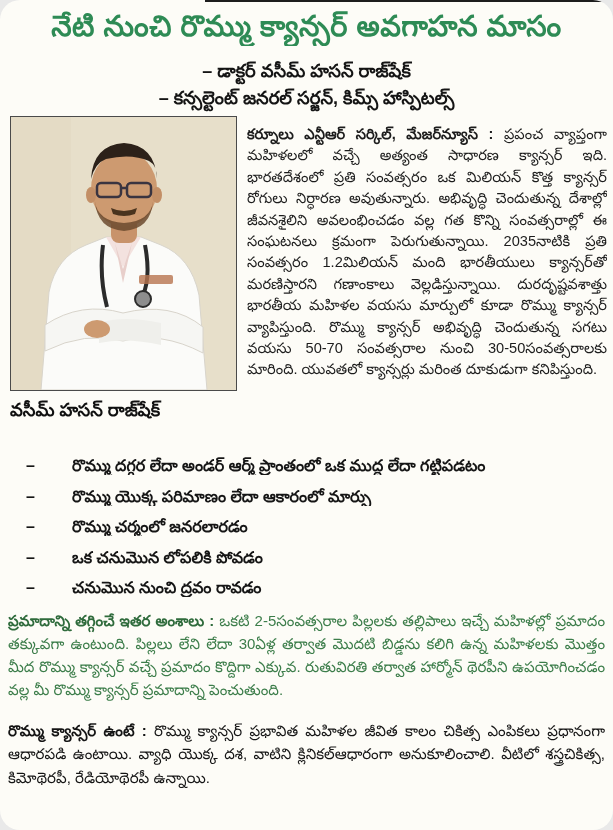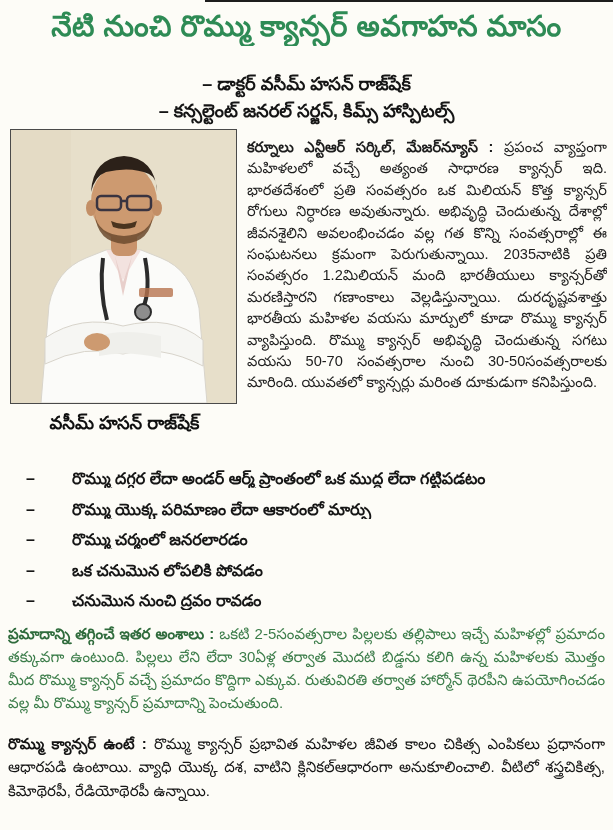--- a/index.html
+++ b/index.html
@@ -5,20 +5,21 @@
   html,body{margin:0;padding:0;background:#e9e9e9;}
   .page{
     position:relative;
     width:613px;height:830px;
     margin:0 auto;
     background:#fdfcf7;
     font-family:"Liberation Sans","DejaVu Sans",sans-serif;
     color:#1c1c1c;
     overflow:hidden;
     box-sizing:border-box;
+    border-radius:20px;
   }
   .top-edge-line{
     position:absolute;top:0;left:205px;right:0;height:2px;
     background:#1d1d1d;
   }
   .headline{
     margin:6px 6px 0 6px;
     text-align:center;
     font-size:29px;
     font-weight:bold;
@@ -29,37 +30,37 @@
   }
   .byline{
     text-align:center;
     font-size:18px;
     font-weight:bold;
     color:#141414;
     line-height:27px;
     white-space:nowrap;
     overflow:hidden;
   }
-  .byline.first{margin-top:25px;}
+  .byline.first{margin-top:12px;}
   .media-row{
     display:flex;
     align-items:flex-start;
     padding:4px 6px 0 10px;
   }
   .photo-col{width:229px;flex:0 0 229px;}
   .photo-frame{
     width:225px;height:273px;
     border:1px solid #4a4a4a;
     background:#e9e2cf;
     overflow:hidden;
   }
   .photo-frame svg{display:block;}
   .photo-caption{
     margin-top:9px;
-    text-align:center;
+    text-align:left;
     font-size:18px;
     font-weight:bold;
     color:#101010;
     white-space:nowrap;
     overflow:hidden;
   }
   .article{
     flex:1;
     margin-left:8px;
     font-size:14.6px;

